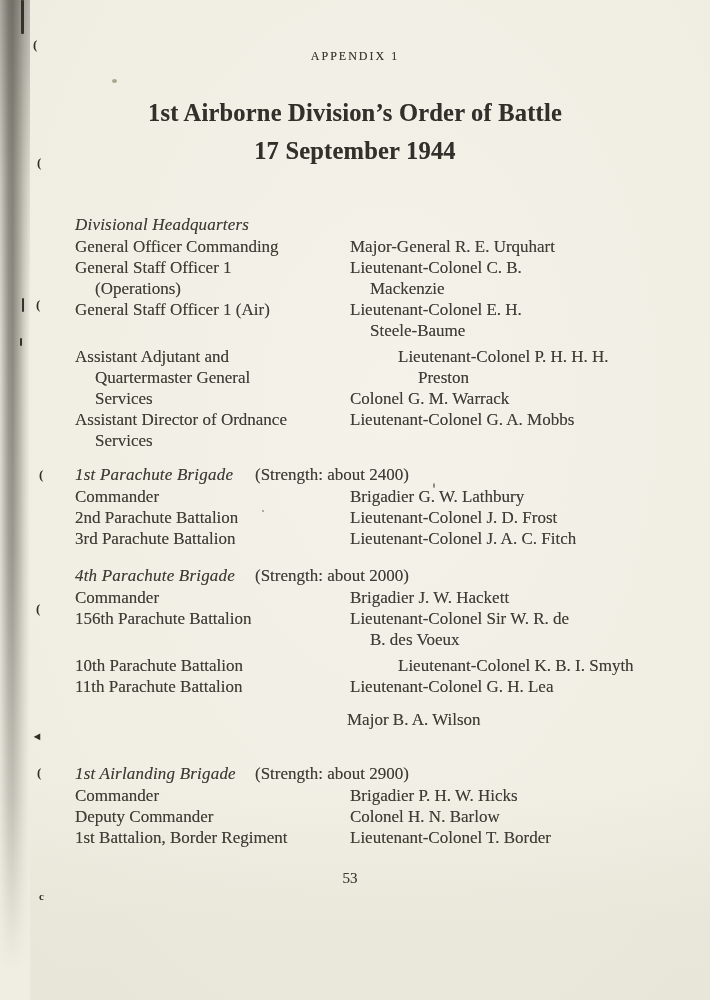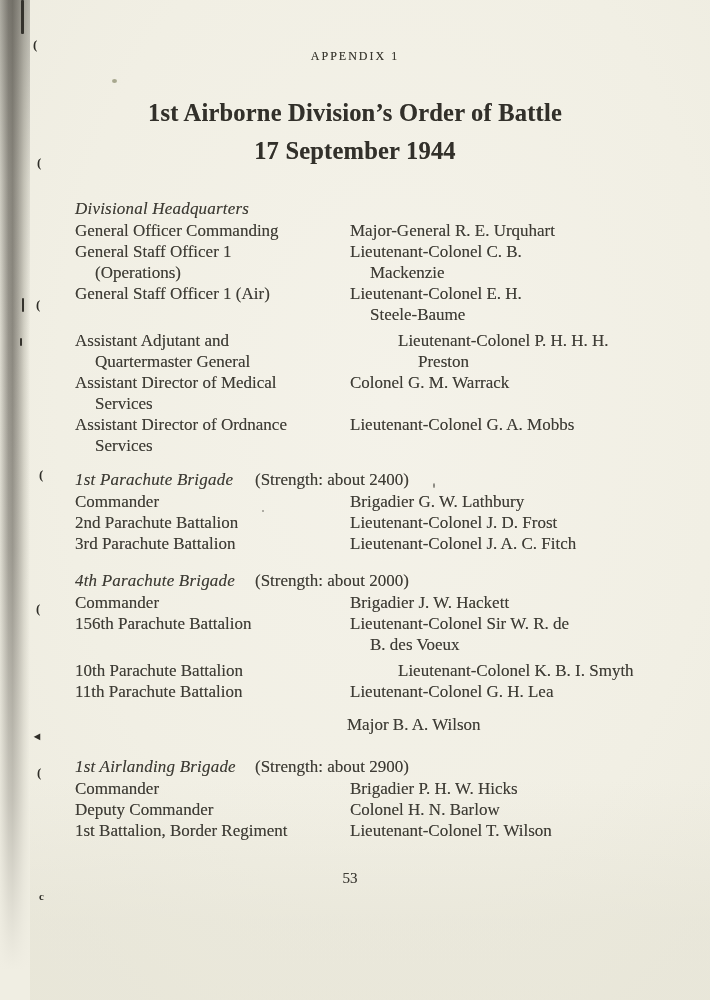--- a/index.html
+++ b/index.html
@@ -61,25 +61,25 @@
   .strength { position: absolute; left: 180px; top: 0; font-style: normal; }
   .heading-right { position: absolute; left: 272px; top: 0; font-style: normal; }
   .row { display: flex; }
   .row.gap { margin-top: 5px; gap: 48px; }
   .cell { }
   .cell.left  { width: 275px; flex: 0 0 275px; }
   .cell.right { width: 325px; flex: 0 0 325px; }
   .line { white-space: nowrap; }
   .line.cont { padding-left: 20px; }
   
-  .sec-divisional-headquarters            { margin-top: 10px; }
+  .sec-divisional-headquarters            { margin-top: 26px; }
   .sec-1st-parachute-brigade              { margin-top: 13px; }
   .sec-4th-parachute-brigade              { margin-top: 16px; }
   .sec-21st-independent-parachute-company { margin-top: 12px; }
-  .sec-1st-airlanding-brigade             { margin-top: 20px; }
+  .sec-1st-airlanding-brigade             { margin-top: 32px; }
   
   .page-number {
     position: absolute; left: 0; top: 870px; width: 700px;
     text-align: center; font-size: 15px; color: #3e3c35;
     text-shadow: 0 0 .5px rgba(62,60,53,.5);
   }
 </style>
 </head>
 <body>
 
@@ -144,21 +144,20 @@
             <div class="line">Assistant Adjutant and</div>
             <div class="line cont">Quartermaster General</div>
           </div>
           <div class="cell right">
             <div class="line">Lieutenant-Colonel P. H. H. H.</div>
             <div class="line cont">Preston</div>
           </div>
         </div>
         <div class="row">
           <div class="cell left">
-            <div class="line">Assistant Director of Medical</div>
             <div class="line cont">Services</div>
           </div>
           <div class="cell right">
             <div class="line">Colonel G. M. Warrack</div>
           </div>
         </div>
         <div class="row">
           <div class="cell left">
             <div class="line">Assistant Director of Ordnance</div>
             <div class="line cont">Services</div>
@@ -250,21 +249,21 @@
           </div>
           <div class="cell right">
             <div class="line">Colonel H. N. Barlow</div>
           </div>
         </div>
         <div class="row">
           <div class="cell left">
             <div class="line">1st Battalion, Border Regiment</div>
           </div>
           <div class="cell right">
-            <div class="line">Lieutenant-Colonel T. Wilson</div>
+            <div class="line">Lieutenant-Colonel T. Border</div>
           </div>
         </div>
       </section>
     </div>
 
   <div class="page-number">53</div>
 
 </div>
 
 </body></html>

